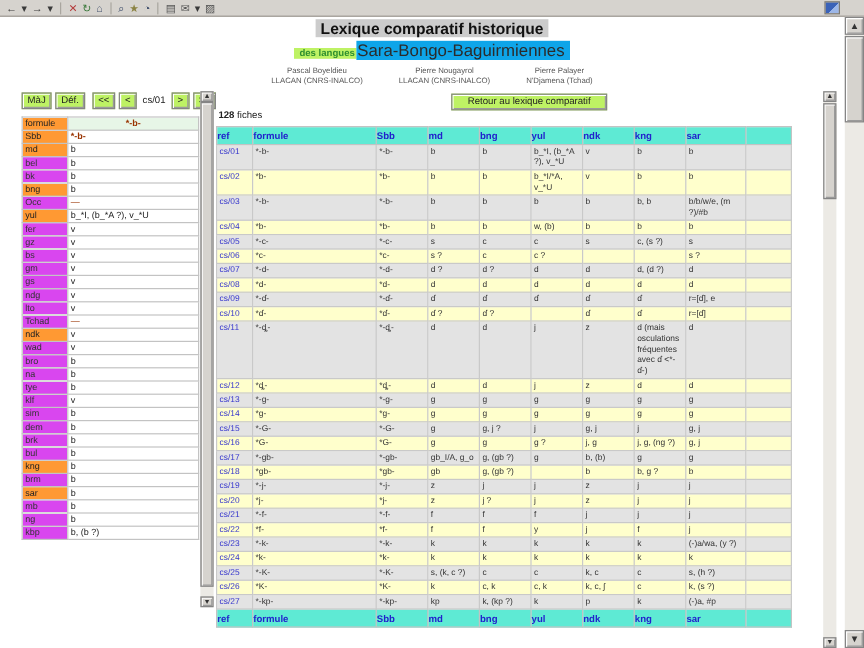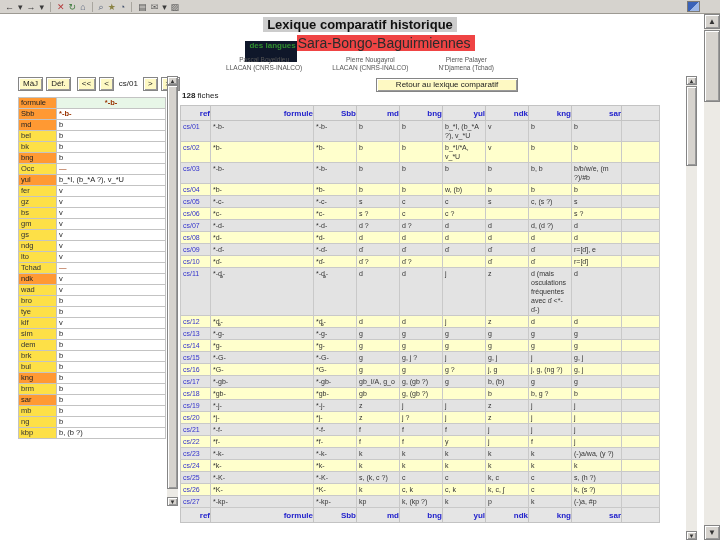--- a/index.html
+++ b/index.html
@@ -14,60 +14,60 @@
   .tb-sep  { width:1px; height:10px; background:#a9a69f; margin:0 2px; }
   .logo-box { position:absolute; top:1px; right:20px; width:13px; height:11px;
               background:linear-gradient(135deg,#3a62b8 0 55%,#9db7e8 55% 100%);
               border:1px solid #7d7a74; }
 
   
   .app-header { position:absolute; top:15px; left:180px; width:360px; text-align:center; }
   .title1 span { background:#cccccc; color:#111; font-weight:bold; font-size:13px;
                  padding:0 4px; line-height:15px; }
   .title2 { margin-top:1px; }
-  .title2 .prefix { background:#0f172a; color:#2f8f2f; font-weight:bold; font-size:8px;
-                    padding:0 1px 12px 4px; }
-  .title2 .main { background:#ef4444; color:#2b2b2b; font-size:14px; padding:0 4px 0 1px; }
+  .title2 .prefix { background:#bef264; color:#2f8f2f; font-weight:bold; font-size:8px;
+                    padding:0 1px 0 4px; }
+  .title2 .main { background:#0ea5e9; color:#2b2b2b; font-size:14px; padding:0 4px 0 1px; }
   .authors { display:flex; justify-content:center; gap:30px; margin-top:4px; }
   .author { font-size:6.5px; line-height:7.5px; color:#555; }
   .author .aname { display:block; }
 
   
-  .btn { background:#fef9c3; color:#222; font-size:8px; line-height:10px;
+  .btn { background:#bef264; color:#222; font-size:8px; line-height:10px;
          padding:1px 4px; border:1px solid #858585;
          box-shadow: inset 1px 1px 0 #ffffff, inset -1px -1px 0 #9a9a9a;
          cursor:default; display:inline-block; }
 
   
   .left-frame { position:absolute; left:18px; top:76px; width:150px; }
   .nav-row { display:flex; align-items:center; gap:3px; font-size:8px; height:15px; }
   .nav-row .ref-txt { font-size:8px; color:#222; padding:0 2px; }
   .fields-table { margin-top:6px; border-collapse:collapse; width:148px;
                   font-size:7.5px; table-layout:fixed; }
   .fields-table td { border:1px solid #c3c3c3; height:11px; line-height:10px;
                      padding:0 2px; overflow:hidden; white-space:nowrap; }
-  .fields-table td.lbl { width:38px; background:#fde047; color:#333; }
+  .fields-table td.lbl { width:38px; background:#d946ef; color:#333; }
   .fields-table td.lbl.hl { background:#ff9933; color:#222; }
   .fields-table td.val { background:#fff; color:#222; }
   .fields-table tr.formule td.val { background:#e7f6e7; text-align:center;
                                     font-weight:bold; color:#993300; }
   .fields-table tr.proto td.val { font-weight:bold; color:#993300; }
   .fields-table tr.dash td.val { color:#993300; }
 
   
   .main-frame { position:absolute; left:180px; top:76px; width:506px; height:464px;
                 overflow:hidden; }
-  .return-btn { position:absolute; left:196px; top:2px; width:142px; text-align:center;
+  .return-btn { position:absolute; left:196px; top:2px; width:130px; text-align:center;
                 font-size:8px; }
   .fiches { position:absolute; left:2px; top:15px; font-size:8px; color:#222; }
   .fiches b { font-weight:bold; }
   .results-table { position:absolute; top:29px; left:0; border-collapse:collapse;
                    font-size:7px; color:#333; table-layout:fixed; }
-  .results-table th { height:15px; background:#e5e5e5; color:#2222cc; font-weight:bold;
-                      font-size:8px; border:1px solid #c3c3c3; text-align:right; }
+  .results-table th { height:15px; background:#5eead4; color:#2222cc; font-weight:bold;
+                      font-size:8px; border:1px solid #c3c3c3; text-align:left; }
   .results-table td { border:1px solid #c9c9c9; padding:1px 2px; vertical-align:top;
                       line-height:9px; height:9px; word-wrap:break-word; }
   .results-table tr.odd  td { background:#e3e3e3; }
   .results-table tr.even td { background:#ffffcc; }
   .results-table td.ref a { color:#3333cc; text-decoration:none; }
 
   
   .sb { position:absolute; background:#eceae5; }
   .sb .arrow, .sb .thumb { position:absolute; left:0; width:100%; background:#d6d3ce;
         border:1px solid #858585;
@@ -195,20 +195,24 @@
         </tr>
         <tr>
           <td class="lbl">wad</td>
           <td class="val">v</td>
         </tr>
         <tr>
           <td class="lbl">bro</td>
           <td class="val">b</td>
         </tr>
         <tr>
+          <td class="lbl">na</td>
+          <td class="val">b</td>
+        </tr>
+        <tr>
           <td class="lbl">tye</td>
           <td class="val">b</td>
         </tr>
         <tr>
           <td class="lbl">klf</td>
           <td class="val">v</td>
         </tr>
         <tr>
           <td class="lbl">sim</td>
           <td class="val">b</td>

